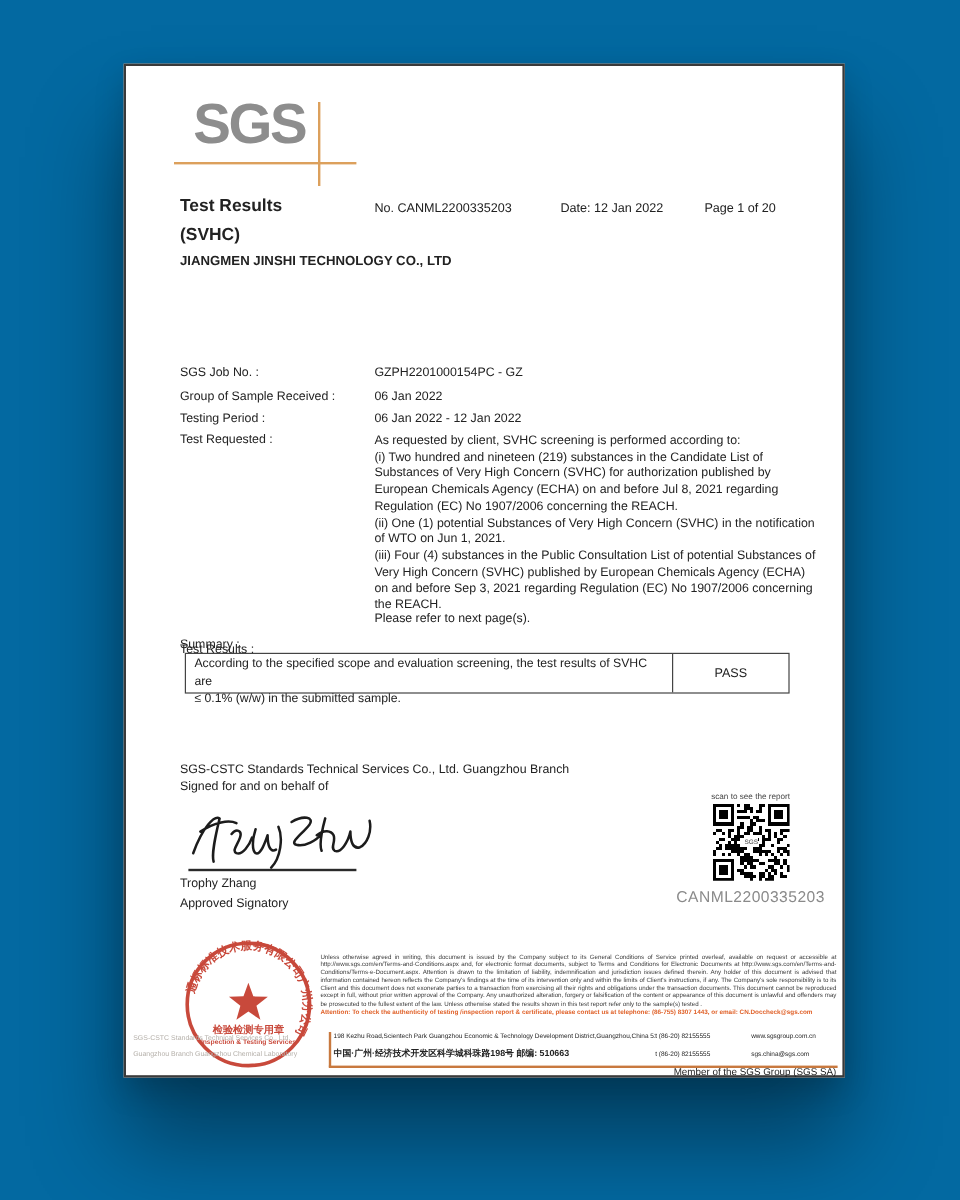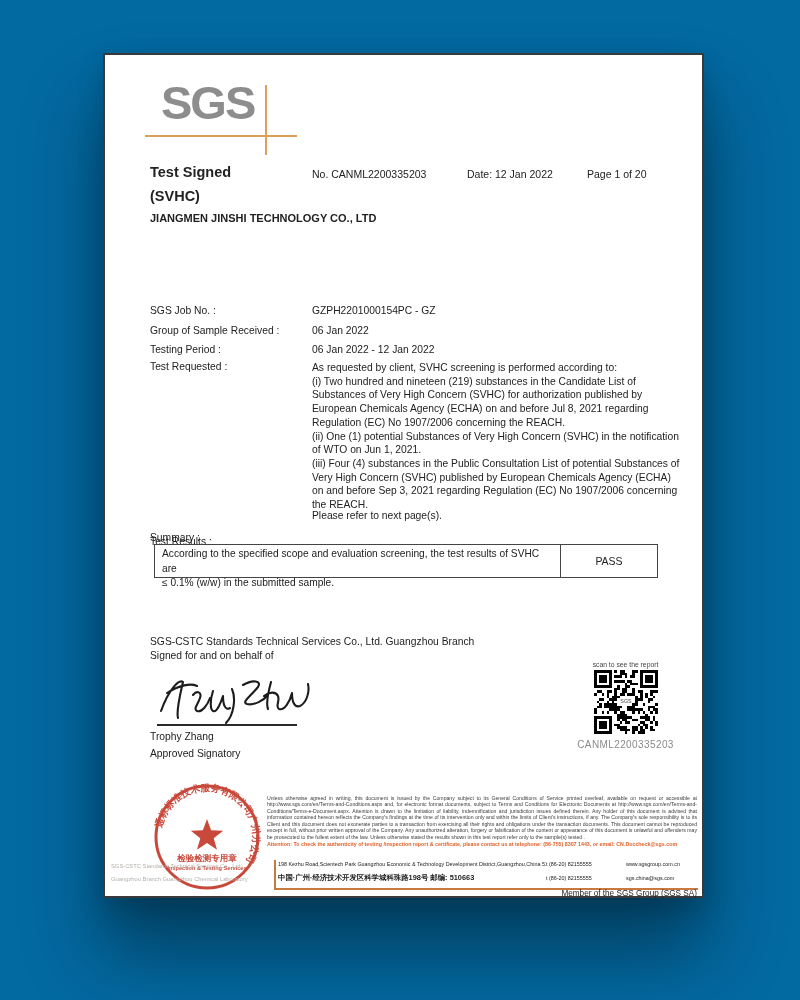--- a/index.html
+++ b/index.html
@@ -29,21 +29,21 @@
   .sum-cell{flex:1;padding:2px 7px;font-size:10.2px;line-height:14.5px;white-space:pre-line;}
   .sum-pass{width:96px;border-left:1.4px solid #444;display:flex;align-items:center;justify-content:center;font-size:10.5px;}
   .signedfor{left:45px;top:580px;font-size:10.3px;line-height:14px;}
   .sig-svg{left:50px;top:616px;}
   .sig-line{left:52px;top:669px;width:140px;height:2px;background:#2a2a2a;}
   .sig-name{left:45px;top:676px;font-size:10.3px;}
   .sig-role{left:45px;top:693px;font-size:10.3px;}
   .qr-wrap{left:448px;top:606px;width:145px;text-align:center;}
   .qr-cap{font-size:6.8px;color:#444;margin-bottom:2px;}
   .qr-code{display:inline-block;line-height:0;}
-  .qr-id{font-size:10px;color:#8a8a8a;letter-spacing:.4px;margin-top:1px;}
+  .qr-id{font-size:13px;color:#8a8a8a;letter-spacing:.4px;margin-top:1px;}
   .stamp{left:40px;top:724px;opacity:.92;}
   .foot-co{left:6px;top:805px;width:160px;font-size:5.8px;color:#b5b0aa;line-height:12.5px;}
   .fineprint{left:162px;top:740px;width:430px;}
   .legal{font-size:5.15px;line-height:6.45px;text-align:justify;color:#3c3c3c;font-weight:500;}
   .attn{font-size:5.3px;line-height:6.2px;color:#e0622a;font-weight:bold;margin-top:1px;}
   .addr-vline{left:169px;top:805px;width:1.5px;height:29px;background:#c8793f;}
   .addr{left:173px;top:806px;width:420px;font-size:5.4px;color:#222;}
   .addr-row{display:flex;align-items:baseline;height:11.5px;}
   .addr-a{width:268px;overflow:hidden;white-space:nowrap;}
   .addr-cn{font-size:7.4px;font-weight:bold;}
@@ -55,21 +55,21 @@
 </head>
 <body>
 
 <div class="stage">
   <div class="page">
 
     <div class="abs logo-text">SGS</div>
     <div class="abs logo-hline"></div>
     <div class="abs logo-vline"></div>
 
-    <div class="abs title">Test Signed</div>
+    <div class="abs title">Test Results</div>
     <div class="abs subtitle">(SVHC)</div>
     <div class="abs h-no">No. CANML2200335203</div>
     <div class="abs h-date">Date: 12 Jan 2022</div>
     <div class="abs h-page">Page 1 of 20</div>
 
     <div class="abs client">
       <div>JIANGMEN JINSHI TECHNOLOGY CO., LTD</div>
     </div>
 
 

